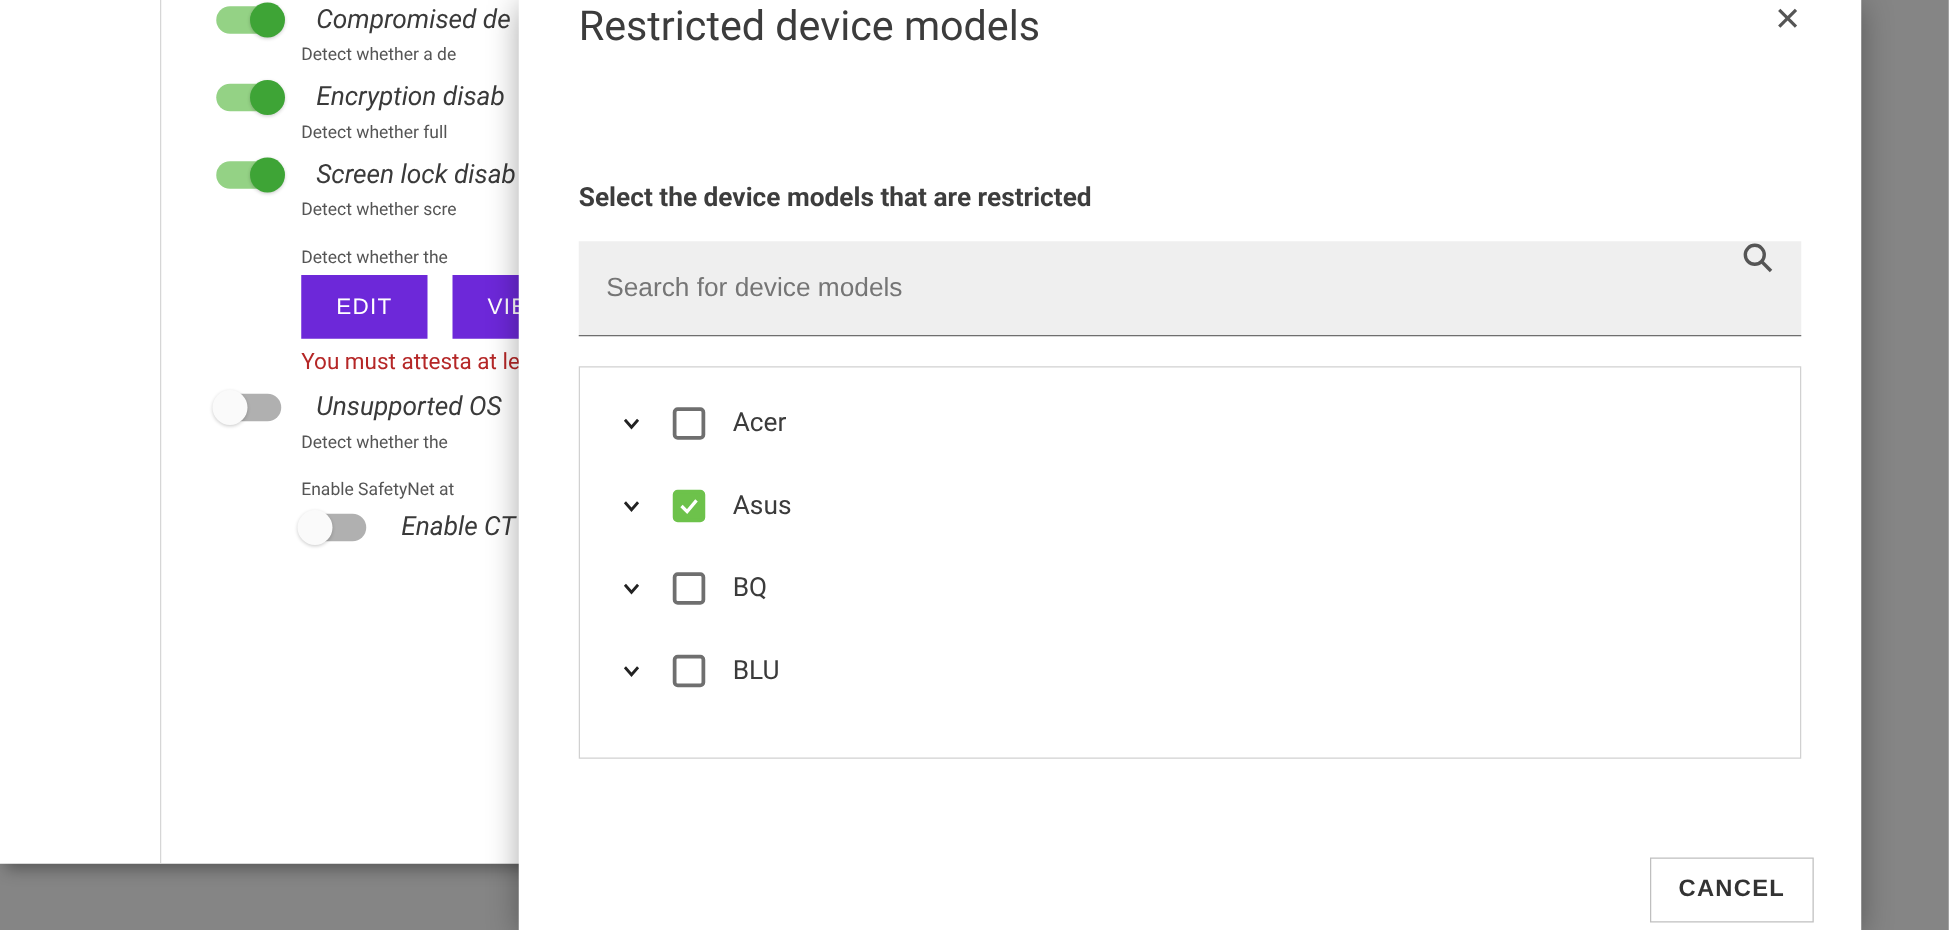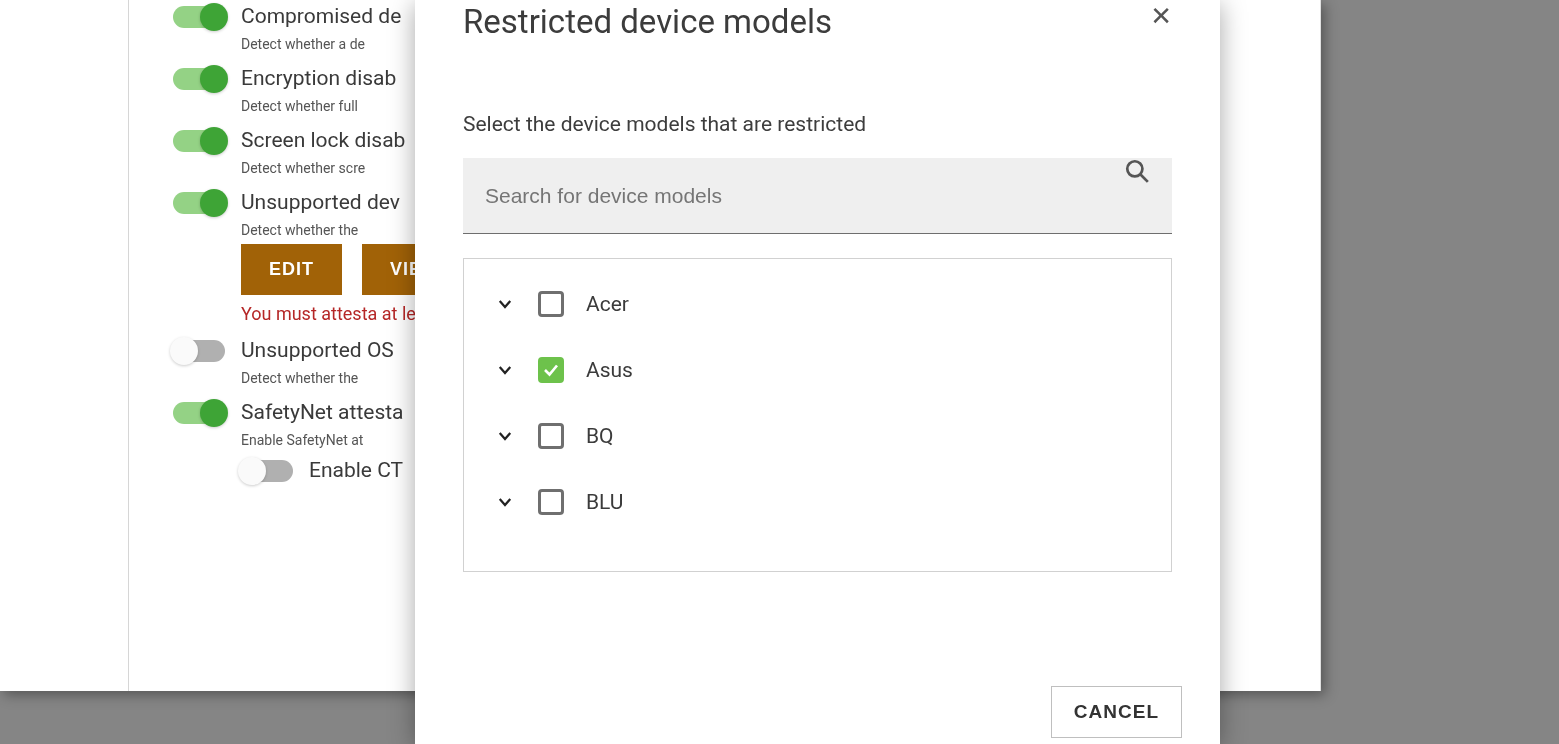--- a/index.html
+++ b/index.html
@@ -32,22 +32,23 @@
       padding-left: 44px;
       padding-top: 4px;
     }
     .setting-row {
       display: flex;
       flex-direction: column;
       margin-bottom: 14px;
     }
     .setting-top {
       display: flex;
-      align-items: flex-end;
-      gap: 16px;
+      align-items: center;
+      gap: 28px;
+      font-style: italic;
     }
     .setting-title {
       font-size: 21px;
       color: #3a3a3a;
     }
     .setting-desc {
       font-size: 14px;
       color: #555;
       margin-left: 68px;
       margin-top: 8px;
@@ -75,41 +76,41 @@
     .toggle.on .knob { right: -3px; background: #3ea436; }
     .toggle.off .knob { left: -3px; background: #fafafa; }
 
     .btn-row {
       margin-left: 68px;
       margin-top: 6px;
       display: flex;
       gap: 20px;
     }
     .bg-btn {
-      background: #a16207;
+      background: #6d28d9;
       color: #fff;
       border: none;
       font-size: 18px;
-      font-weight: 700;
+      font-weight: 400;
       letter-spacing: 1px;
       padding: 15px 28px;
     }
     .err-msg {
       color: #b52727;
       font-size: 18px;
       margin-left: 68px;
       margin-top: 8px;
     }
 
     
     .modal {
       position: absolute;
       left: 415px;
       top: 0;
-      width: 805px;
+      width: 1074px;
       height: 744px;
       background: #fff;
       box-shadow: 0 4px 24px rgba(0,0,0,.35);
       padding: 0 48px;
       display: flex;
       flex-direction: column;
     }
 
     .modal-header {
       display: flex;
@@ -127,22 +128,22 @@
       font-size: 26px;
       color: #555;
       cursor: pointer;
       line-height: 24px;
       margin-top: 4px;
     }
 
     .modal-subtitle {
       font-size: 21px;
       color: #3d3d3d;
-      margin-top: 68px;
-      font-weight: 400;
+      margin-top: 103px;
+      font-weight: 700;
     }
 
     .search-box {
       margin-top: 22px;
       background: #efefef;
       border: none;
       border-bottom: 1px solid #6e6e6e;
       height: 76px;
       display: flex;
       padding: 0 22px;
@@ -282,51 +283,39 @@
       <div class="setting-top">
         <span class="toggle on">
             <span class="knob"></span>
           </span>
         <span class="setting-title">Screen lock disab</span>
       </div>
       <div class="setting-desc">Detect whether scre</div>
     </div>
 
     <div class="setting-row">
-      <div class="setting-top">
-        <span class="toggle on">
-            <span class="knob"></span>
-          </span>
-        <span class="setting-title">Unsupported dev</span>
-      </div>
       <div class="setting-desc">Detect whether the </div>
       <div class="btn-row">
         <button class="bg-btn">EDIT</button>
         <button class="bg-btn">VIE</button>
       </div>
       <div class="err-msg">You must attesta at le</div>
     </div>
 
     <div class="setting-row">
       <div class="setting-top">
         <span class="toggle off">
             <span class="knob"></span>
           </span>
         <span class="setting-title">Unsupported OS</span>
       </div>
       <div class="setting-desc">Detect whether the </div>
     </div>
 
     <div class="setting-row">
-      <div class="setting-top">
-        <span class="toggle on">
-            <span class="knob"></span>
-          </span>
-        <span class="setting-title">SafetyNet attesta</span>
-      </div>
       <div class="setting-desc">Enable SafetyNet at</div>
       <div class="setting-top indent-1" style="margin-top:10px;">
         <span class="toggle off">
             <span class="knob"></span>
           </span>
         <span class="setting-title">Enable CT</span>
       </div>
     </div>
 
   </div>

